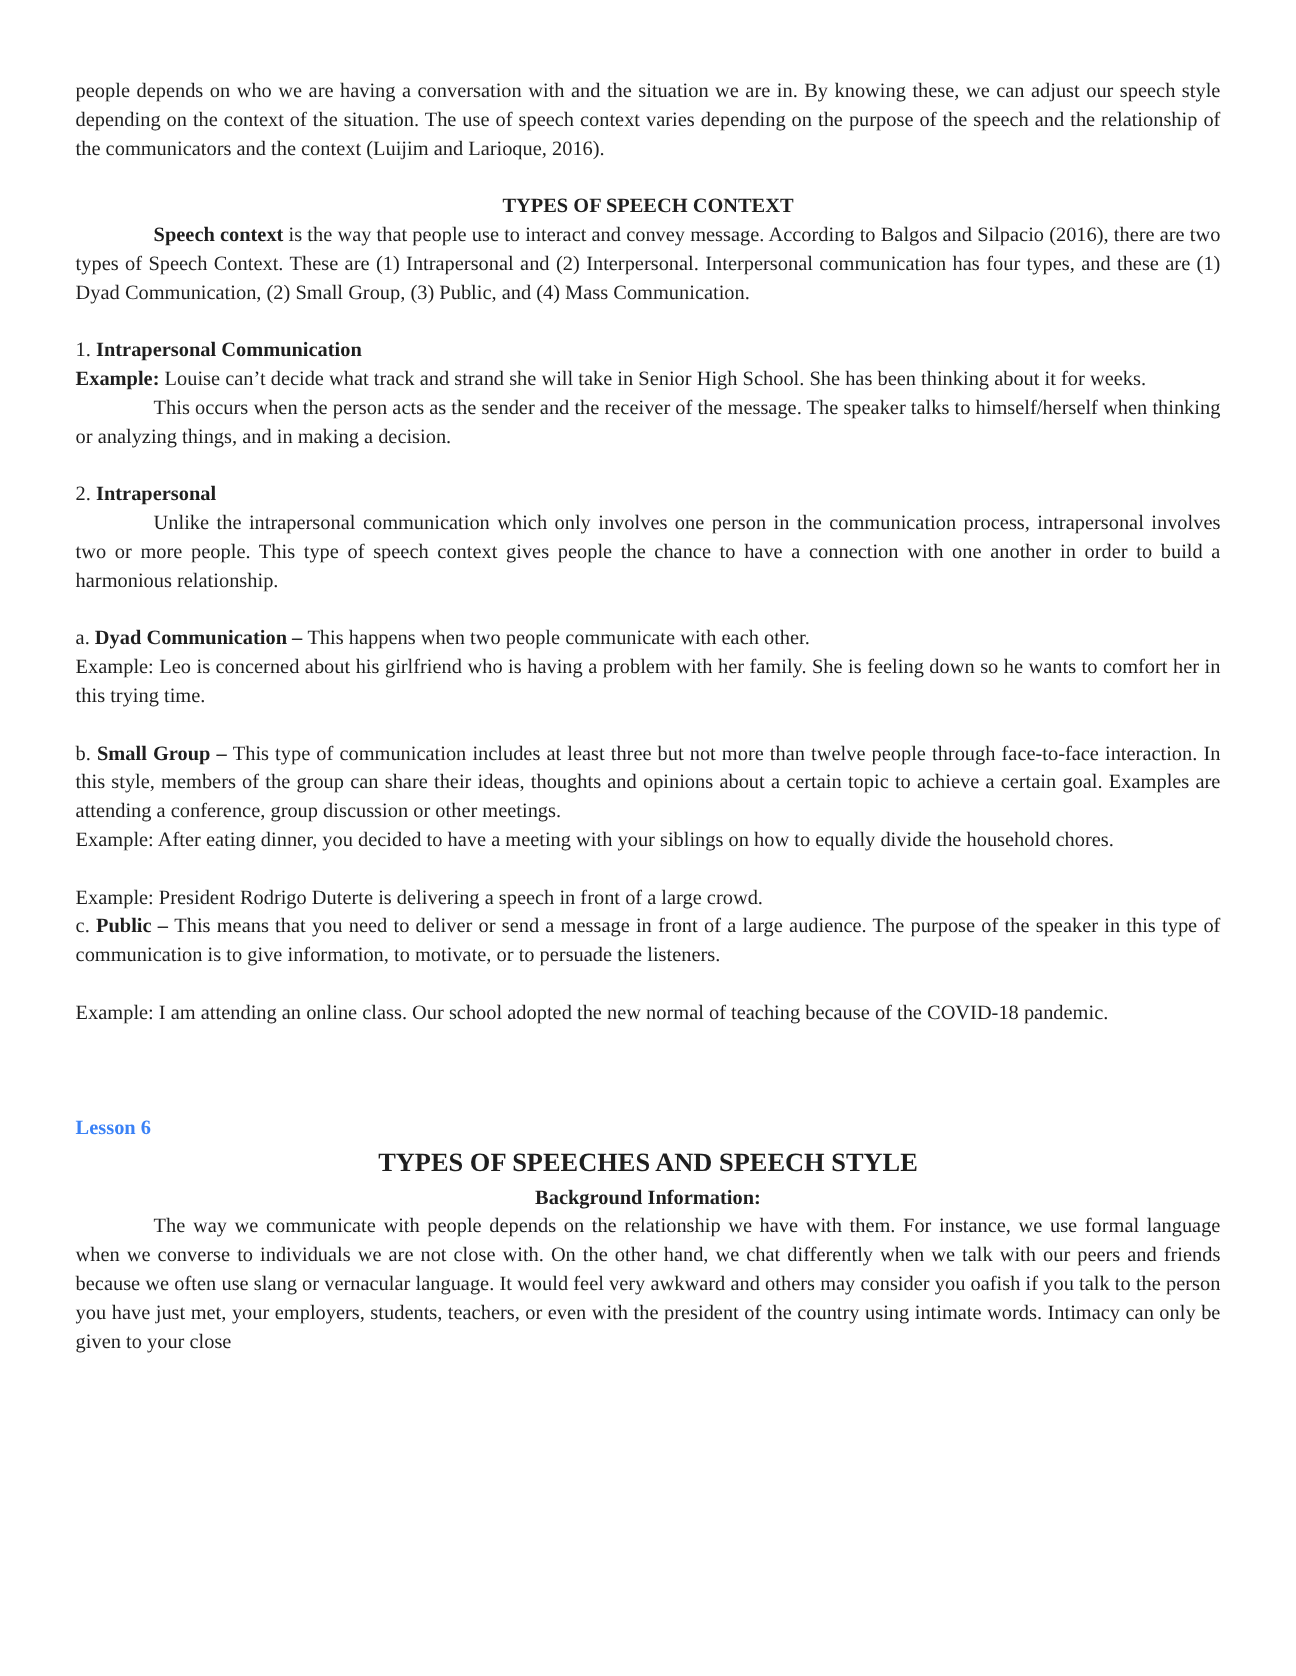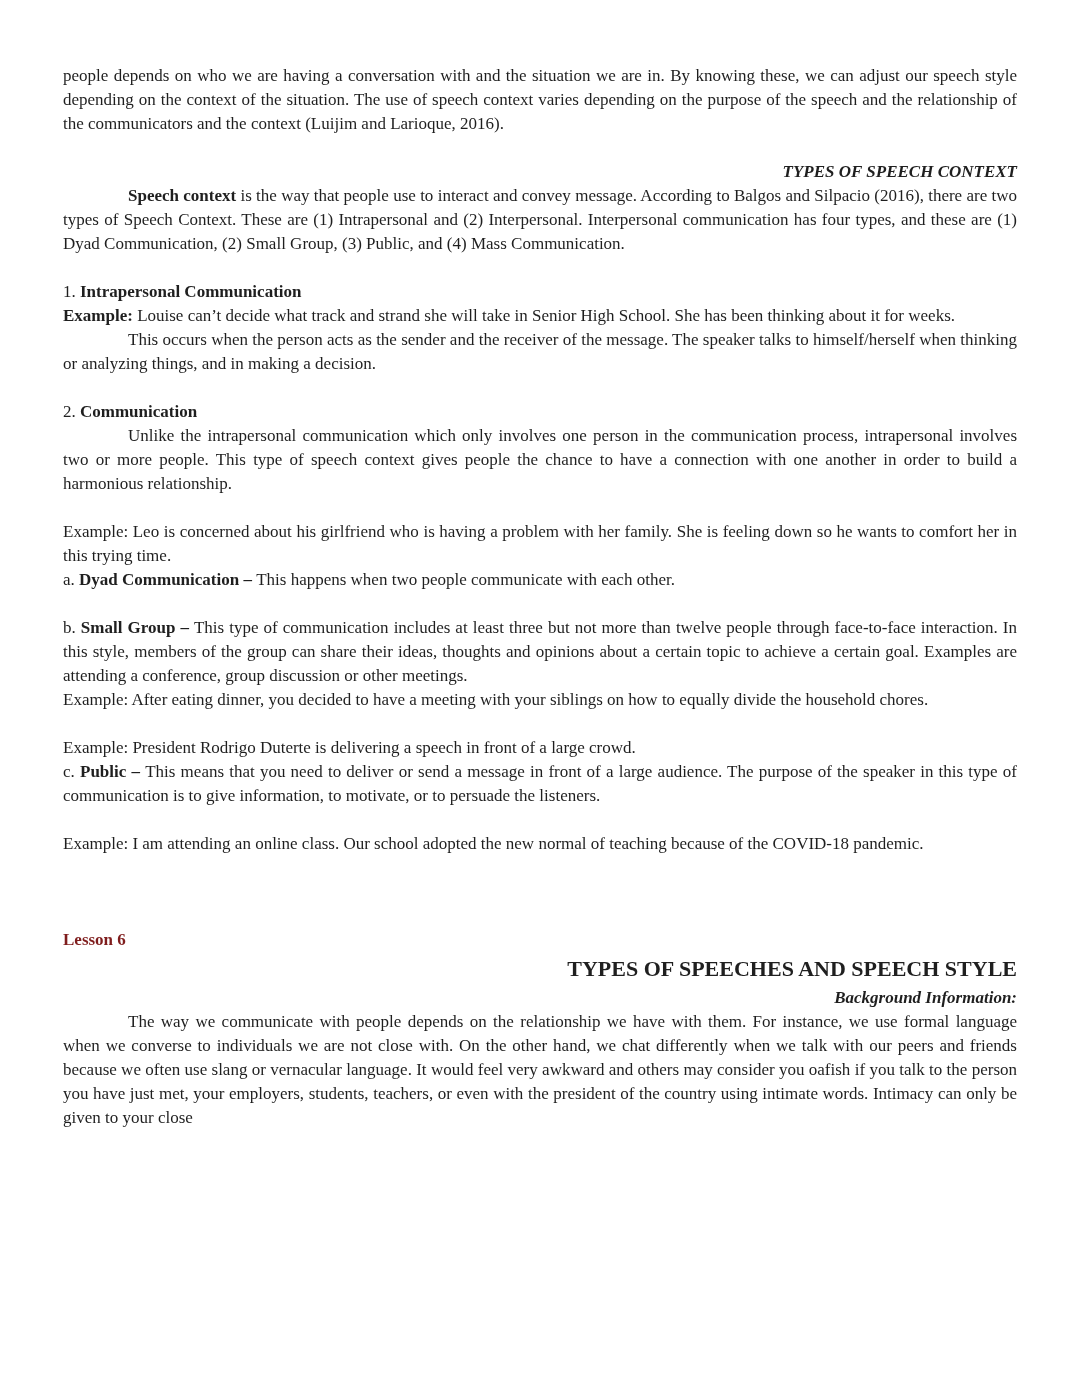--- a/index.html
+++ b/index.html
@@ -14,57 +14,57 @@
     padding: 64px 63px 0 63px;
     overflow: hidden;
     font-family: "Liberation Serif", "DejaVu Serif", serif;
     font-size: 17px;
     line-height: 24px;
     color: #1f1f1f;
   }
 
   .block { margin: 0; text-align: justify; }
   .block.indent { text-indent: 65px; }
-  .block.heading { font-weight: bold; text-align: right; font-style: italic; }
+  .block.heading { font-weight: bold; text-align: center; }
   .block.lesson { font-weight: bold; text-align: left; }
   .block.title {
     font-weight: bold;
-    text-align: right;
+    text-align: center;
     font-size: 22px;
     line-height: 34px;
   }
   .gap { width: 100%; }
   .run-bold { font-weight: bold; }
 </style>
 </head>
 <body>
 
 <div class="page" style="background: rgb(255, 255, 255); color: rgb(31, 31, 31);">
   <div id="doc">
       <div class="block p"><span>people depends on who we are having a conversation with and the situation we are in. By knowing these, we can adjust our speech style depending on the context of the situation. The use of speech context varies depending on the purpose of the speech and the relationship of the communicators and the context (Luijim and Larioque, 2016).</span></div>
       <div class="gap" style="height: 24px;"></div>
       <div class="block heading"><span>TYPES OF SPEECH CONTEXT</span></div>
       <div class="block p indent"><span class="run-bold">Speech context</span><span> is the way that people use to interact and convey message. According to Balgos and Silpacio (2016), there are two types of Speech Context. These are (1) Intrapersonal and (2) Interpersonal. Interpersonal communication has four types, and these are (1) Dyad Communication, (2) Small Group, (3) Public, and (4) Mass Communication.</span></div>
       <div class="gap" style="height: 24px;"></div>
       <div class="block p"><span>1. </span><span class="run-bold">Intrapersonal Communication</span></div>
       <div class="block p"><span class="run-bold">Example:</span><span> Louise can’t decide what track and strand she will take in Senior High School. She has been thinking about it for weeks.</span></div>
       <div class="block p indent"><span>This occurs when the person acts as the sender and the receiver of the message. The speaker talks to himself/herself when thinking or analyzing things, and in making a decision.</span></div>
       <div class="gap" style="height: 24px;"></div>
-      <div class="block p"><span>2. </span><span class="run-bold">Communication</span></div>
+      <div class="block p"><span>2. </span><span class="run-bold">Intrapersonal</span></div>
       <div class="block p indent"><span>Unlike the intrapersonal communication which only involves one person in the communication process, intrapersonal involves two or more people. This type of speech context gives people the chance to have a connection with one another in order to build a harmonious relationship.</span></div>
       <div class="gap" style="height: 24px;"></div>
+      <div class="block p"><span>a. </span><span class="run-bold">Dyad Communication – </span><span>This happens when two people communicate with each other.</span></div>
       <div class="block p"><span>Example: Leo is concerned about his girlfriend who is having a problem with her family. She is feeling down so he wants to comfort her in this trying time.</span></div>
-      <div class="block p"><span>a. </span><span class="run-bold">Dyad Communication – </span><span>This happens when two people communicate with each other.</span></div>
       <div class="gap" style="height: 24px;"></div>
       <div class="block p"><span>b. </span><span class="run-bold">Small Group – </span><span>This type of communication includes at least three but not more than twelve people through face-to-face interaction. In this style, members of the group can share their ideas, thoughts and opinions about a certain topic to achieve a certain goal. Examples are attending a conference, group discussion or other meetings.</span></div>
       <div class="block p"><span>Example: After eating dinner, you decided to have a meeting with your siblings on how to equally divide the household chores.</span></div>
       <div class="gap" style="height: 24px;"></div>
       <div class="block p"><span>Example: President Rodrigo Duterte is delivering a speech in front of a large crowd.</span></div>
       <div class="block p"><span>c. </span><span class="run-bold">Public – </span><span>This means that you need to deliver or send a message in front of a large audience. The purpose of the speaker in this type of communication is to give information, to motivate, or to persuade the listeners.</span></div>
       <div class="gap" style="height: 24px;"></div>
       <div class="block p"><span>Example: I am attending an online class. Our school adopted the new normal of teaching because of the COVID-18 pandemic.</span></div>
       <div class="gap" style="height: 72px;"></div>
-      <div class="block lesson"><span style="color: #7f1d1d;">Lesson 6</span></div>
+      <div class="block lesson"><span style="color: #3b82f6;">Lesson 6</span></div>
       <div class="block title"><span>TYPES OF SPEECHES AND SPEECH STYLE</span></div>
       <div class="block heading"><span>Background Information:</span></div>
       <div class="block p indent"><span>The way we communicate with people depends on the relationship we have with them. For instance, we use formal language when we converse to individuals we are not close with. On the other hand, we chat differently when we talk with our peers and friends because we often use slang or vernacular language. It would feel very awkward and others may consider you oafish if you talk to the person you have just met, your employers, students, teachers, or even with the president of the country using intimate words. Intimacy can only be given to your close</span></div>
     </div>
 </div>
 
 </body></html>

